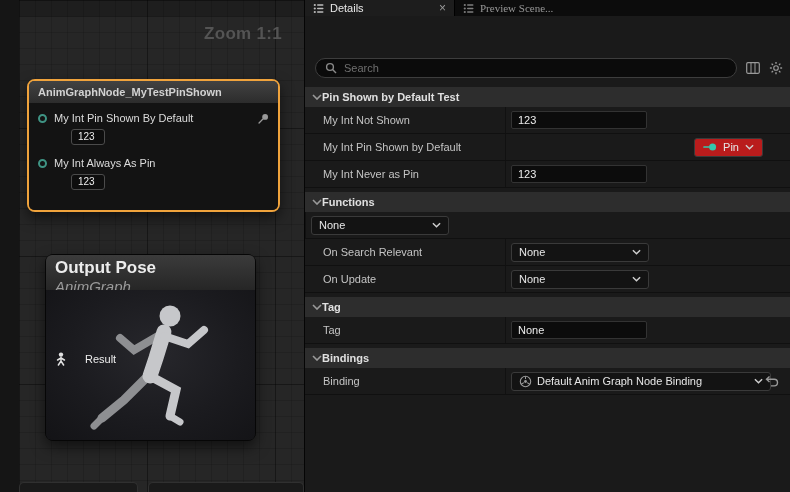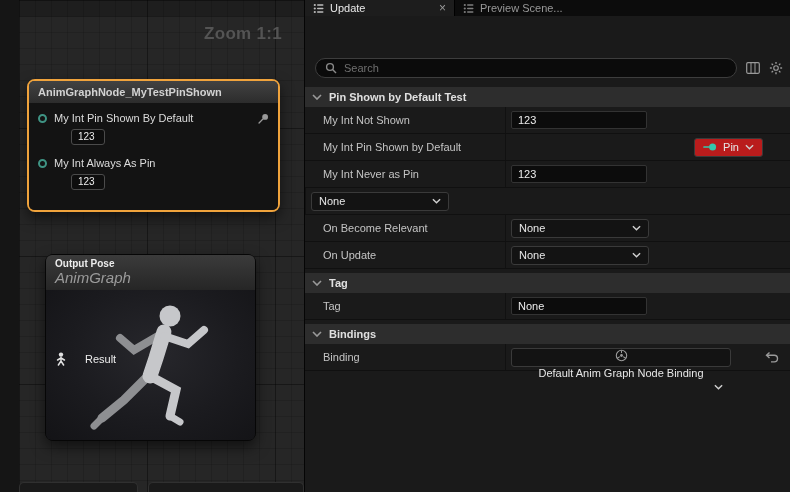--- a/index.html
+++ b/index.html
@@ -30,66 +30,66 @@
   .node-body { position:relative; height:calc(100% - 22px); background:rgba(20,20,20,.92); border-radius:0 0 5px 5px; padding:7px 8px 0 6px; }
   .pin-row { display:flex; align-items:center; gap:7px; height:16px; }
   .pin-circle { width:9px; height:9px; border:2px solid #3f9484; border-radius:50%; margin-left:3px; flex:none; }
   .pin-label { font-size:11px; color:#dcdcdc; white-space:nowrap; }
   .pin-wand { margin-left:auto; display:flex; }
   .val-box { display:inline-block; margin:2px 0 10px 36px; min-width:34px; padding:1px 6px 2px 6px; background:#0e0e0e;
     border:1px solid #4b4b4b; border-radius:3px; font-size:10px; color:#ececec; }
 
   .output-node { left:26px; top:254px; width:211px; height:187px; border:1px solid #060606; background:#101013; }
   .output-header { height:35px; background:linear-gradient(#3b3b3b,#262626); border-radius:6px 6px 0 0; padding:3px 9px 0 9px; }
-  .output-title { font-size:10px; font-weight:bold; color:#ececec; }
+  .output-title { font-size:17px; font-weight:bold; color:#ececec; }
   .output-subtitle { font-size:15px; font-style:italic; color:#9b9b9b; }
   .output-body { position:relative; height:calc(100% - 35px); border-radius:0 0 6px 6px; overflow:hidden;
     background:radial-gradient(ellipse at 52% 42%, #27272c 0%, #1b1b1f 55%, #131316 100%); }
   .mannequin { position:absolute; left:26px; top:2px; }
   .result-row { position:absolute; left:9px; top:62px; display:flex; align-items:center; gap:18px; }
   .result-label { font-size:11px; color:#ededed; }
   .note-bar { position:absolute; left:2px; right:2px; bottom:2px; height:13px; background:#3d86de; border-radius:2px;
     text-align:center; font-size:10px; font-weight:bold; color:#fff; line-height:13px; letter-spacing:.5px; }
 
   .stub { position:absolute; bottom:0; height:10px; background:#1a1a1a; border:1px solid #303030; border-bottom:none; border-radius:5px 5px 0 0; }
   .stub-a { left:0; width:119px; }
   .stub-b { left:129px; width:156px; }
 
   
   .details { position:relative; width:505px; height:492px; background:#1a1a1a; border-left:1px solid #050505;
     display:flex; flex-direction:column; }
   .tab-bar { height:16px; background:#0c0c0c; display:flex; align-items:stretch; flex:none; }
   .tab { display:flex; align-items:center; gap:6px; padding:0 8px; font-size:11px; cursor:default; }
   .tab.active { background:#1d1d1d; color:#e8e8e8; min-width:150px; border-right:1px solid #000; }
-  .tab.inactive { color:#989898; }
+  .tab.inactive { color:#989898;font-family:Liberation Serif, serif; }
   .tab-close { margin-left:auto; color:#9a9a9a; font-size:12px; line-height:1; }
 
   .search-row { height:36px; display:flex; align-items:center; padding:0 7px 0 10px; gap:9px; flex:none;margin-top:34px; }
   .search-box { flex:1; height:20px; background:#0b0b0b; border:1px solid #3d3d3d; border-radius:11px;
     display:flex; align-items:center; padding:0 9px; gap:7px; }
   .search-box input { flex:1; background:transparent; border:none; outline:none; color:#ddd; font-size:11px; }
   .search-box input::placeholder { color:#6f6f6f; }
   .icon-btn { display:flex; align-items:center; }
 
-  .category { height:20px; margin-top:4px; background:#2d2d2d; display:flex; align-items:center; gap:7px;
+  .category { height:20px; margin-top:4px; background:#2d2d2d; display:flex; align-items:center; 
     padding:0 7px; font-size:11px; font-weight:bold; color:#e0e0e0; flex:none; }
   .category.first { margin-top:1px; }
 
   .prop-row { height:27px; display:flex; align-items:stretch; border-bottom:1px solid #101010; flex:none; }
   .prop-name { width:200px; padding-left:18px; font-size:11px; color:#c4c4c4; flex:none; display:flex; align-items:center; }
   .prop-value { flex:1; display:flex; align-items:center; padding-left:5px; border-left:1px solid #111; position:relative; }
 
   .text-input { width:136px; height:18px; background:#0c0c0c; border:1px solid #333; border-radius:2px;
     color:#ececec; font-size:11px; padding:0 6px; outline:none; }
   .dropdown { width:138px; height:19px; background:#131313; border:1px solid #3a3a3a; border-radius:3px;
     display:flex; align-items:center; padding:0 7px; gap:5px; font-size:11px; color:#e6e6e6; }
   .dd-chevron { margin-left:auto; display:flex; }
   .pin-btn { margin-left:auto; margin-right:27px; height:19px; background:#b91c1c; border:1px solid #3a3a3a; border-radius:3px;
     display:flex; align-items:center; padding:0 8px; gap:6px; font-size:11px; color:#e6e6e6; }
-  .binding-dd { width:220px;flex-direction:column; }
+  .binding-dd { width:260px; }
   .reset-btn { position:absolute; right:10px; display:flex; }
 </style>
 </head>
 <body>
 
 <div class="app">
 
   <div class="graph">
     <div class="graph-band"></div>
     <div class="zoom">Zoom 1:1</div>
@@ -163,21 +163,21 @@
               <g fill="#bdbdbd">
                 <circle cx="1.8" cy="2" r="1.1"></circle>
                 <rect x="4" y="1.2" width="6.5" height="1.6" rx=".8"></rect>
                 <circle cx="1.8" cy="5.5" r="1.1"></circle>
                 <rect x="4" y="4.7" width="6.5" height="1.6" rx=".8"></rect>
                 <circle cx="1.8" cy="9" r="1.1"></circle>
                 <rect x="4" y="8.2" width="6.5" height="1.6" rx=".8"></rect>
               </g>
             </svg>
         </span>
-        <span>Update</span>
+        <span>Details</span>
         <span class="tab-close">×</span>
       </div>
       <div class="tab inactive">
         <span style="display:flex;">
           <svg width="11" height="11" viewBox="0 0 11 11">
               <g fill="#7e7e7e">
                 <circle cx="1.8" cy="2" r="1.1"></circle>
                 <rect x="4" y="1.2" width="6.5" height="1.6" rx=".8"></rect>
                 <circle cx="1.8" cy="5.5" r="1.1"></circle>
                 <rect x="4" y="4.7" width="6.5" height="1.6" rx=".8"></rect>
@@ -260,36 +260,44 @@
       </div>
     </div>
 
     <div class="prop-row">
       <div class="prop-name">My Int Never as Pin</div>
       <div class="prop-value">
         <input class="text-input" value="123" style="">
       </div>
     </div>
 
+    <div class="category">
+      <span style="display:flex;">
+        <svg width="10" height="6" viewBox="0 0 10 6">
+            <path d="M1 1l4 4 4-4" fill="none" stroke="#9a9a9a" stroke-width="1.6"></path>
+          </svg>
+      </span>
+      <span>Functions</span>
+    </div>
 
     <div class="prop-row">
       <div class="prop-value">
         <div class="dropdown">
           <span>None</span>
           <span class="dd-chevron">
             <svg width="9" height="6" viewBox="0 0 10 6">
                 <path d="M1 1l4 4 4-4" fill="none" stroke="#cfcfcf" stroke-width="1.6"></path>
               </svg>
           </span>
         </div>
       </div>
     </div>
 
     <div class="prop-row">
-      <div class="prop-name">On Become Relevant</div>
+      <div class="prop-name">On Search Relevant</div>
       <div class="prop-value">
         <div class="dropdown">
           <span>None</span>
           <span class="dd-chevron">
             <svg width="9" height="6" viewBox="0 0 10 6">
                 <path d="M1 1l4 4 4-4" fill="none" stroke="#cfcfcf" stroke-width="1.6"></path>
               </svg>
           </span>
         </div>
       </div>

